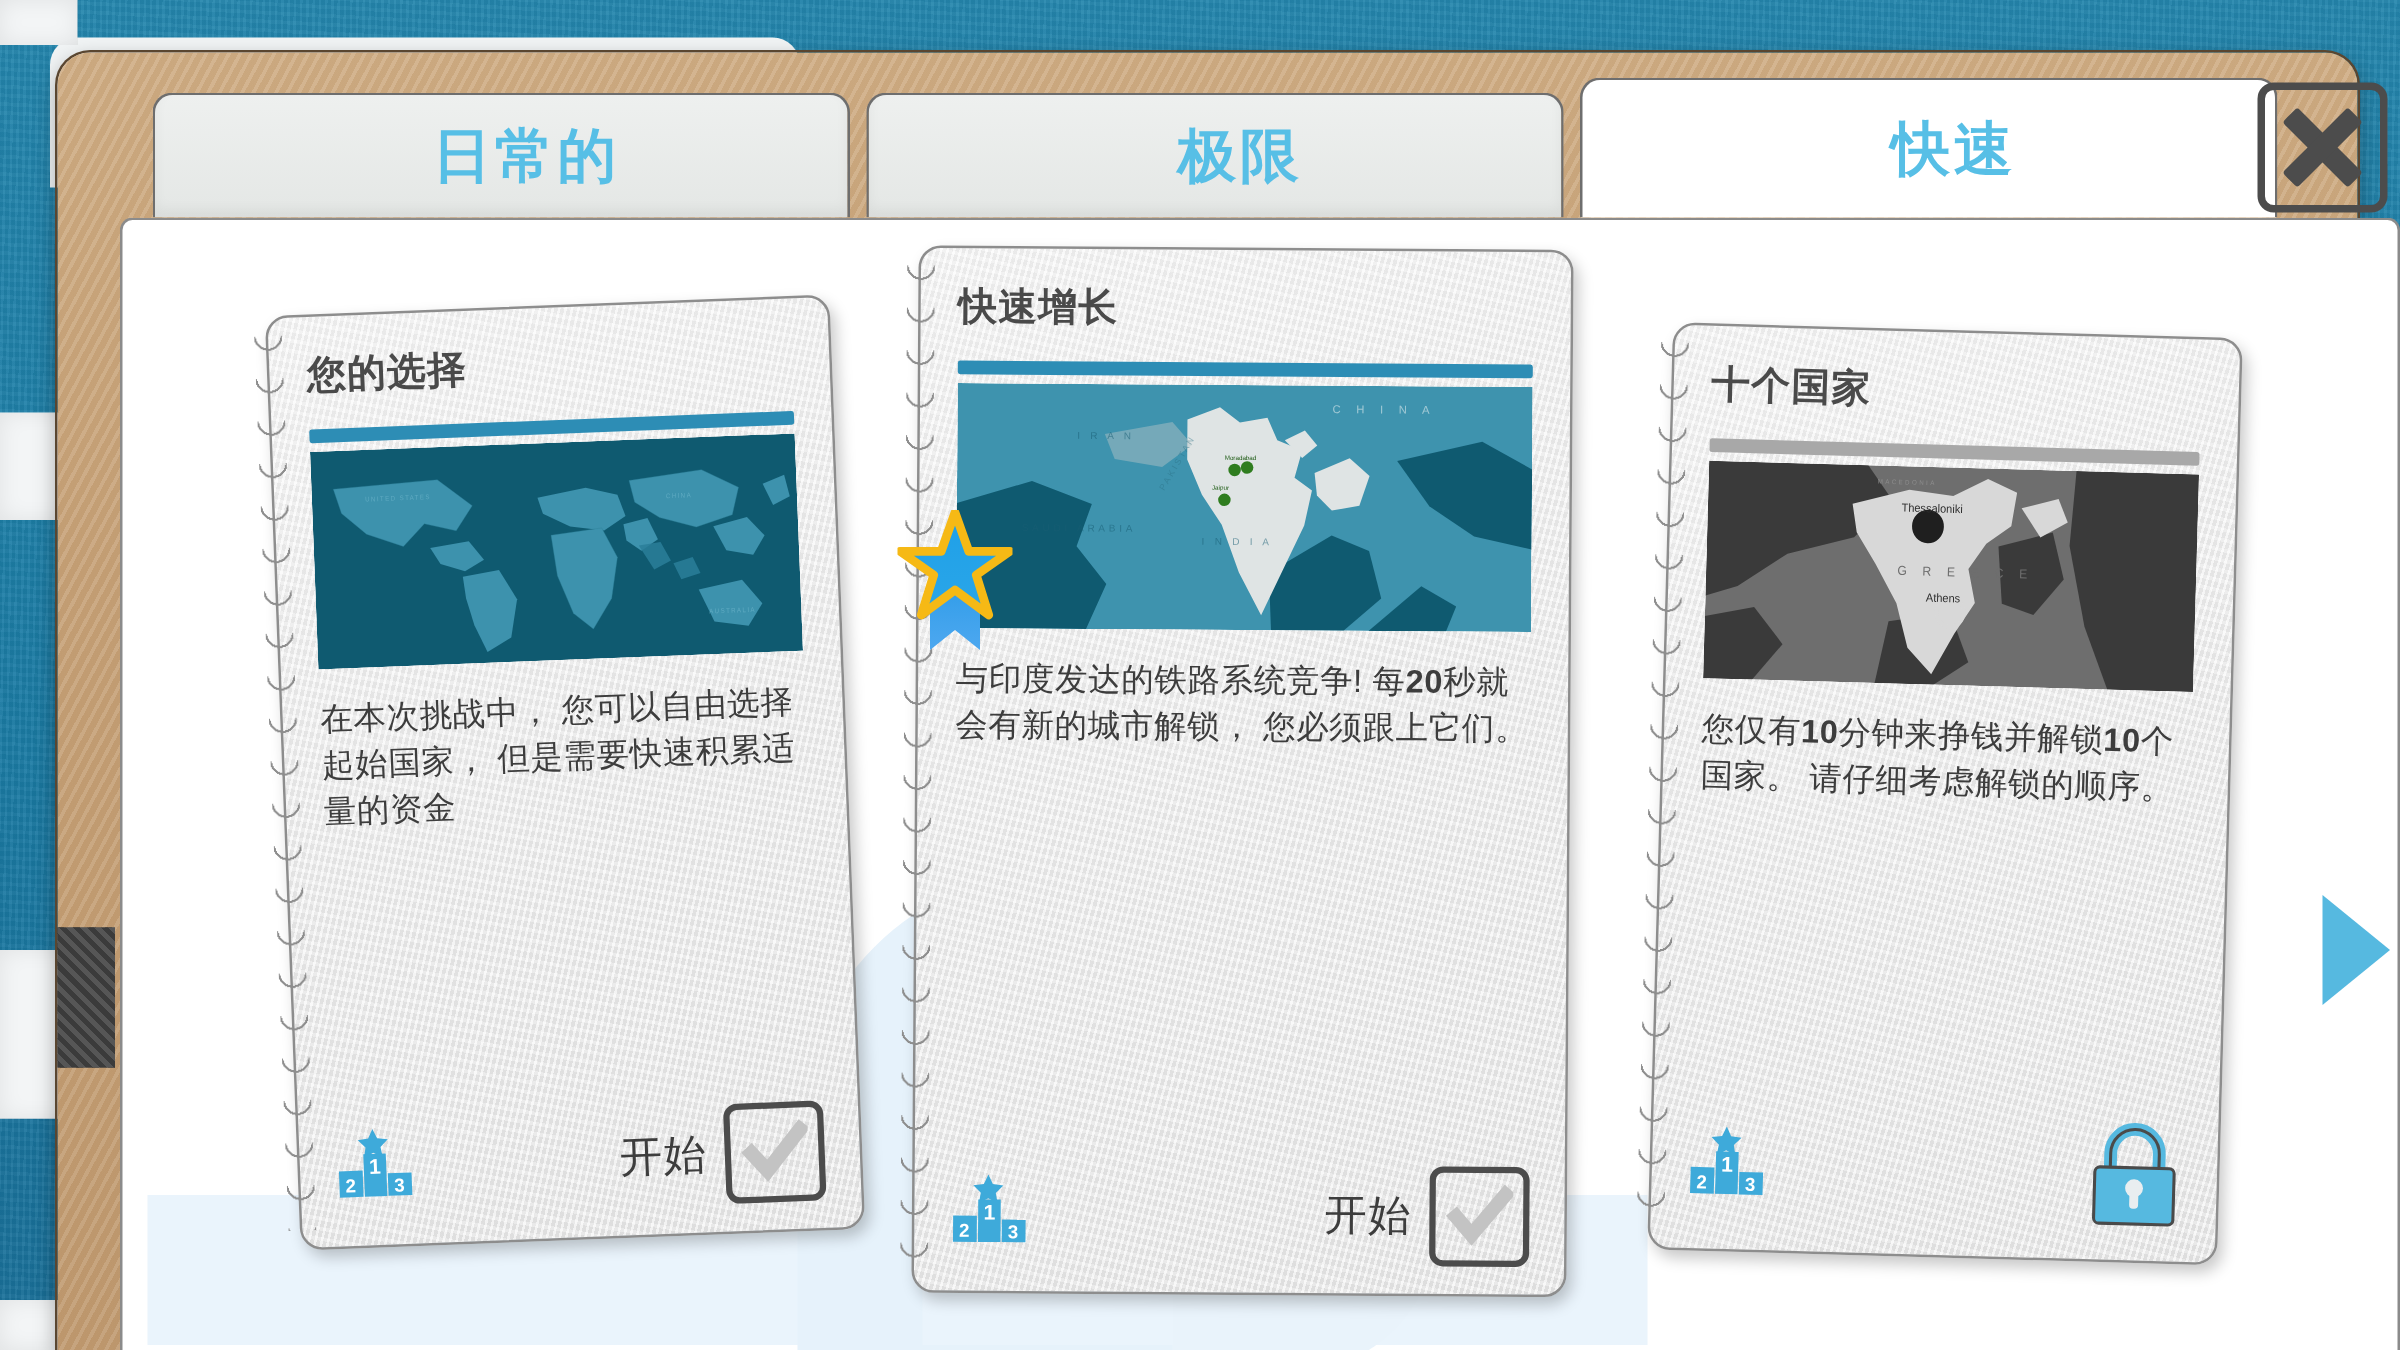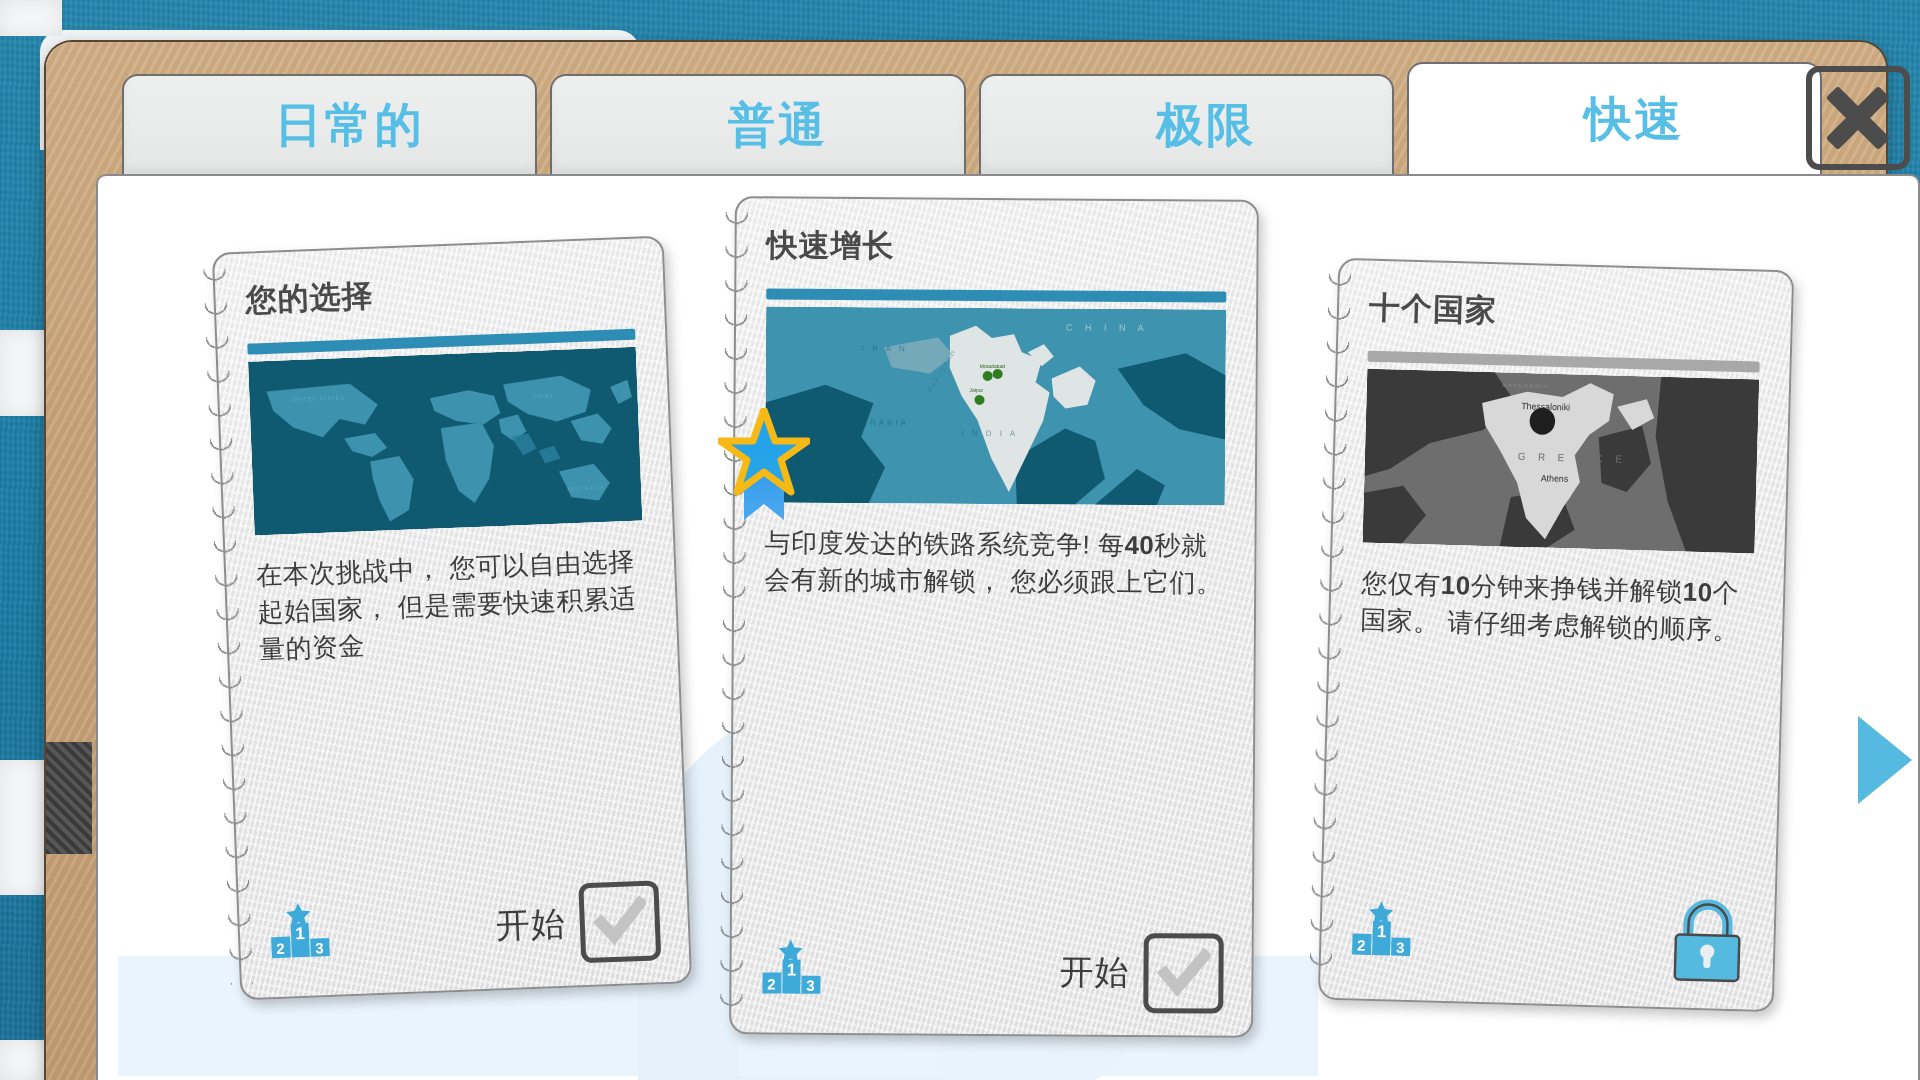--- a/index.html
+++ b/index.html
@@ -244,23 +244,20 @@
   <div class="left-stripe s2"></div>
   <div class="left-stripe s3"></div>
   <div class="left-stripe s4"></div>
 
   <div id="frame"></div>
   <div class="frame-patch"></div>
 
   <div id="tabbar">
     <div class="tab">
       <span>日常的</span>
-    </div>
-    <div class="tab">
-      <span>普通</span>
     </div>
     <div class="tab">
       <span>极限</span>
     </div>
     <div class="tab active">
       <span>快速</span>
     </div>
   </div>
 
   <div id="close-btn">
@@ -370,21 +367,21 @@
             <circle cx="232" cy="66" r="5"></circle>
             <circle cx="214" cy="92" r="5"></circle>
           </g>
           <g fill="#1c5a12" font-size="5" font-family="Liberation Sans, sans-serif">
             <text x="214" y="60">Moradabad</text>
             <text x="204" y="84">Jaipur</text>
           </g>
         </svg>
       </div>
       <div class="card-desc">
-        <span>与印度发达的铁路系统竞争! 每</span><b>40</b><span>秒就会有新的城市解锁， 您必须跟上它们。</span>
+        <span>与印度发达的铁路系统竞争! 每</span><b>20</b><span>秒就会有新的城市解锁， 您必须跟上它们。</span>
       </div>
 
       <div class="card-footer">
         <div class="podium">
           <svg viewBox="0 0 72 62" width="72" height="62">
             <polygon points="29,0 32.6,7.6 41,8.7 35,14.7 36.5,23 29,19 21.5,23 23,14.7 17,8.7 25.4,7.6" fill="#3eaada"></polygon>
             <rect x="21" y="20" width="18" height="34" fill="#3eaada"></rect>
             <rect x="1" y="33" width="19" height="21" fill="#3eaada"></rect>
             <rect x="40" y="36" width="19" height="18" fill="#3eaada"></rect>
             <text x="30" y="36" text-anchor="middle" font-size="17" font-weight="700" fill="#ffffff" font-family="Liberation Sans, sans-serif">1</text>

